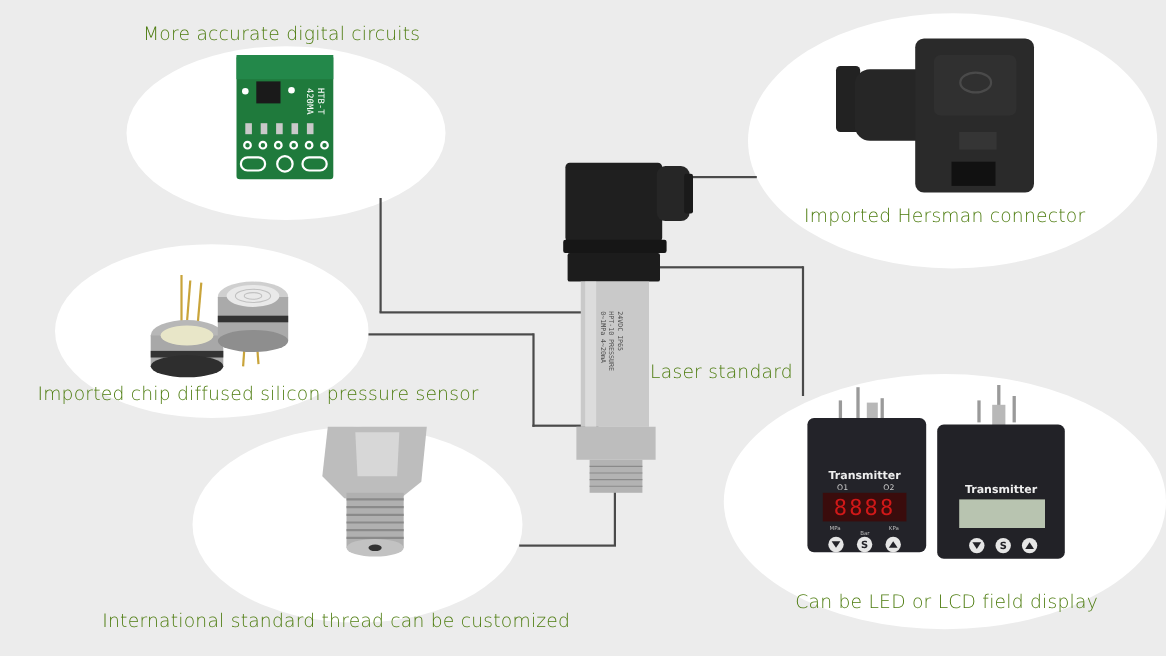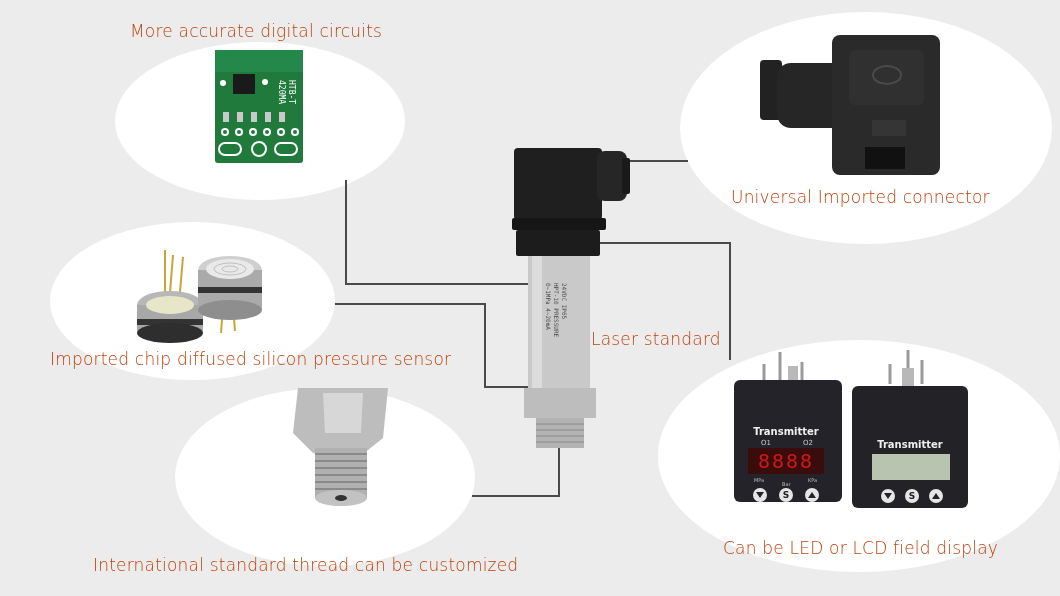--- a/index.html
+++ b/index.html
@@ -5,21 +5,21 @@
     html, body { margin: 0; padding: 0; }
     body {
       width: 1060px; height: 596px; overflow: hidden;
       background: #ececec;
       font-family: "DejaVu Sans", sans-serif;
       position: relative;
     }
     .canvas { position: absolute; left: 0; top: 0; width: 1060px; height: 596px; }
     .bubble { position: absolute; background: #ffffff; border-radius: 50%; }
     .label {
-      position: absolute; color: #c2410c; font-size: 17px; white-space: nowrap;
+      position: absolute; color: #4d7c0f; font-size: 17px; white-space: nowrap;
       letter-spacing: 0.2px; font-weight: 300;
     }
     .line { position: absolute; background: #4a4a4a; }
     svg { position: absolute; overflow: visible; }
   </style>
 </head>
 <body>
 
 <div class="canvas">
 
@@ -179,18 +179,18 @@
       <circle cx="38" cy="146" r="7"></circle>
         <circle cx="62" cy="146" r="7"></circle>
         <circle cx="86" cy="146" r="7"></circle>
     </g>
     <polygon points="34,143 42,143 38,149" fill="#222227"></polygon>
     <text x="62" y="149" fill="#222227" font-size="9" font-weight="bold" text-anchor="middle" font-family="DejaVu Sans, sans-serif">S</text>
     <polygon points="82,149 90,149 86,143" fill="#222227"></polygon>
   </svg>
 
   <div class="label" style="left:130px;top:21px;">More accurate digital circuits</div>
-  <div class="label" style="left:731px;top:187px;">Universal Imported connector</div>
-  <div class="label" style="left:50px;top:349px;">Imported chip diffused silicon pressure sensor</div>
+  <div class="label" style="left:731px;top:187px;">Imported Hersman connector</div>
+  <div class="label" style="left:34px;top:349px;">Imported chip diffused silicon pressure sensor</div>
   <div class="label" style="left:591px;top:329px;">Laser standard</div>
   <div class="label" style="left:723px;top:538px;">Can be LED or LCD field display</div>
   <div class="label" style="left:93px;top:555px;">International standard thread can be customized</div>
 </div>
 
 </body></html>

